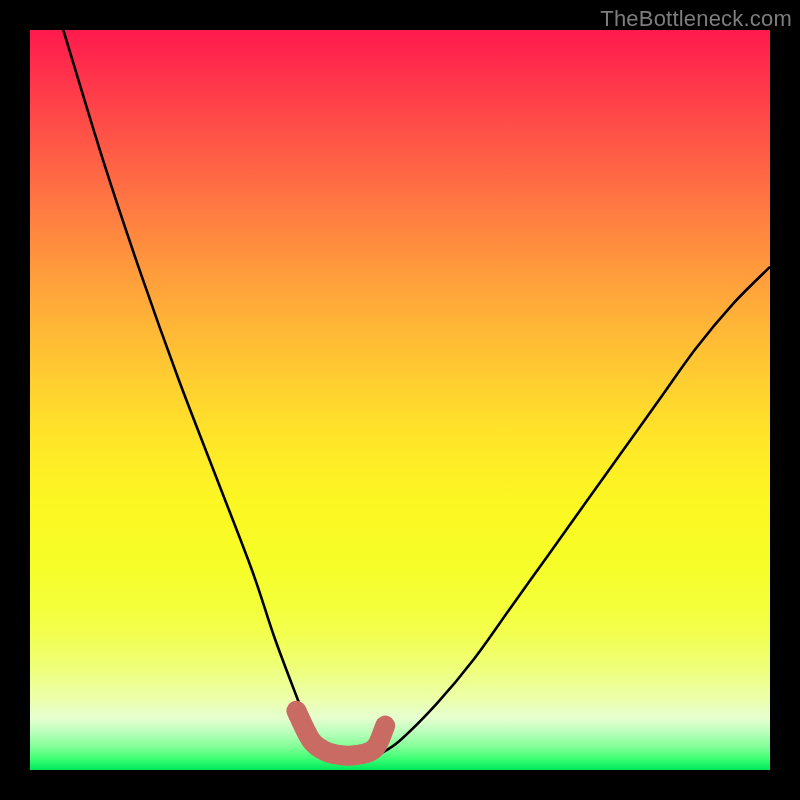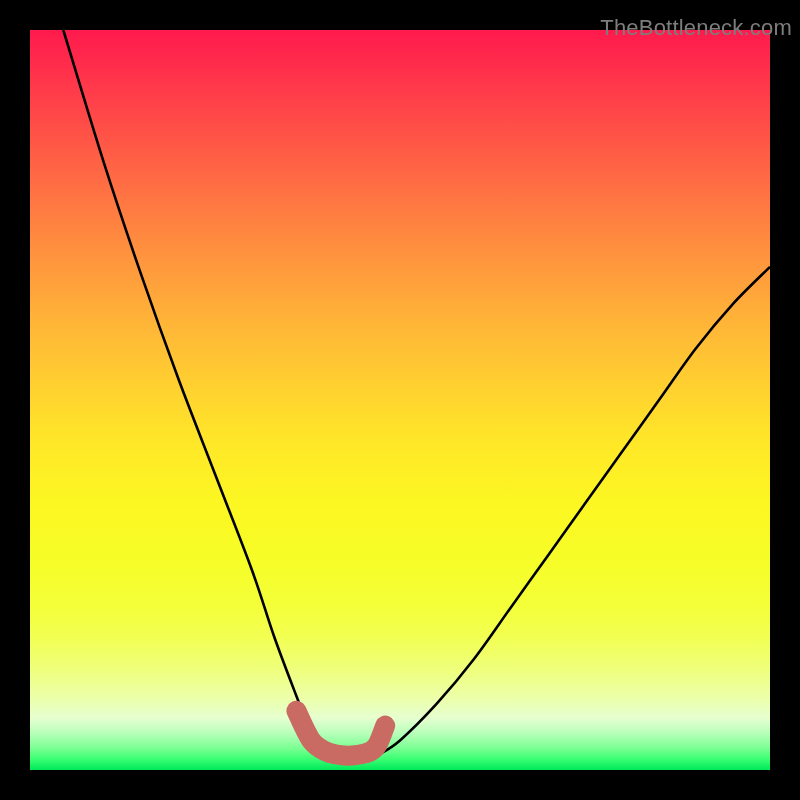--- a/index.html
+++ b/index.html
@@ -42,21 +42,21 @@
       #ecffa6 90%,
       #e6ffd0 93%,
       #b8ffba 95%,
       #7dff94 97%,
       #3bff73 98.5%,
       #00e85a 100%
     );
   }
   .watermark {
     position: absolute;
-    top: 15px;
+    top: 6px;
     right: 8px;
     color: #7d7d7d;
     font-size: 22px;
     font-weight: 500;
     letter-spacing: 0.2px;
     margin-left: 7px;
   }
   svg.curves {
     position: absolute;
     left: 0;

